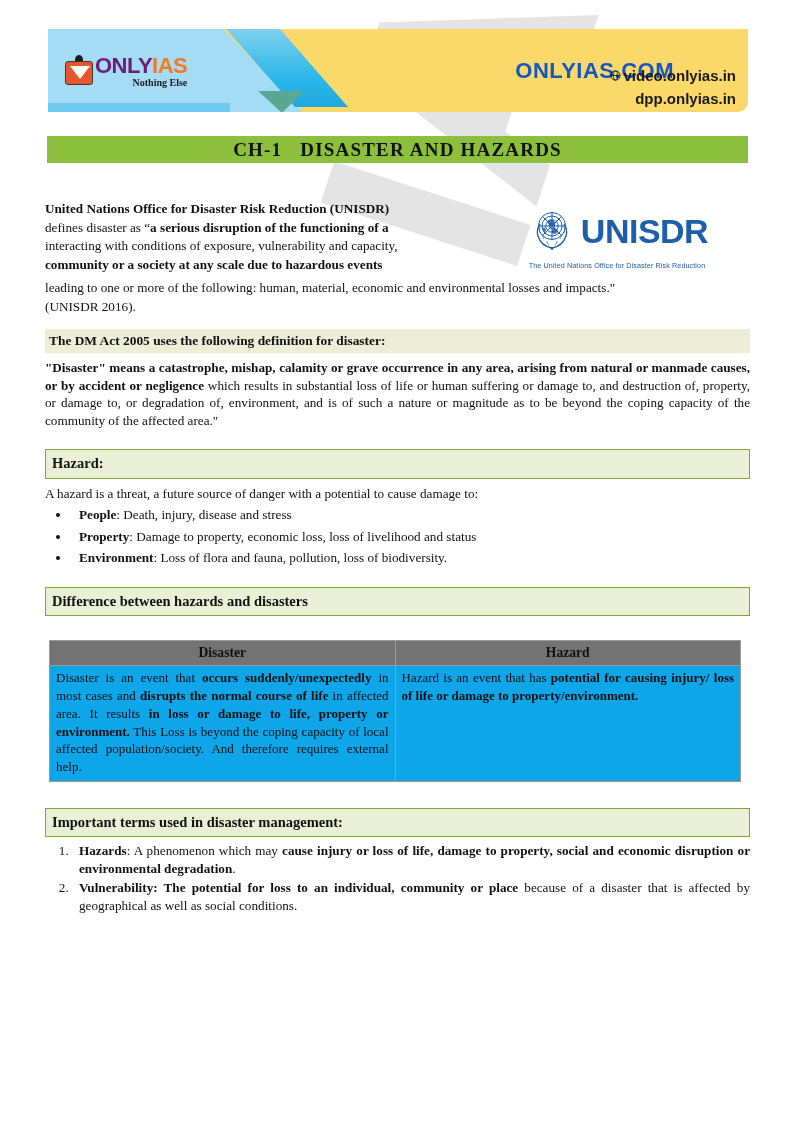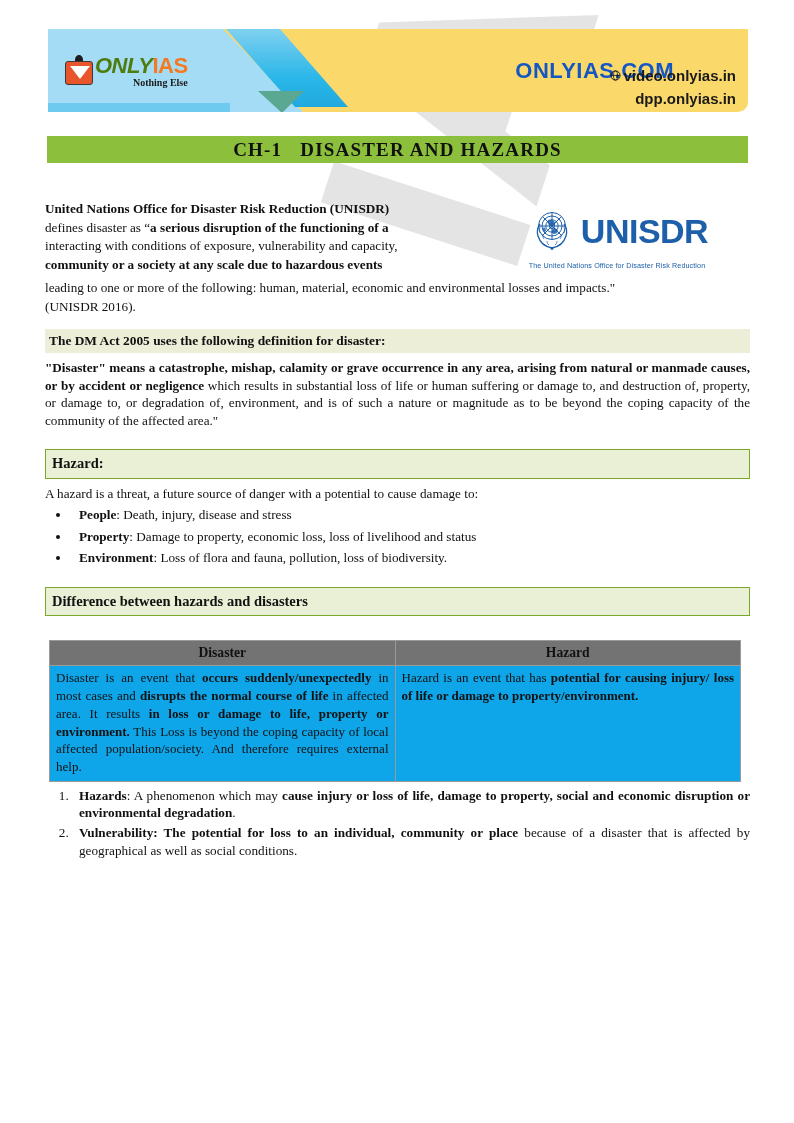--- a/index.html
+++ b/index.html
@@ -97,21 +97,21 @@
     width: 8px; height: 10px;
     background: #1c1c1c;
     border-radius: 50% 50% 45% 45%;
   }
   .logo-text { line-height: 1; }
   .logo-only {
     font-family: "Liberation Sans", sans-serif;
     font-weight: bold; font-size: 22px;
     letter-spacing: -0.5px;
   }
-  .logo-only .only { color: #4d7c0f; font-style: italic; }
+  .logo-only .only { color: #701a75; }
   .logo-only .ias { color: #f47920; }
   .logo-tag {
     font-family: "Liberation Serif", serif;
     font-weight: bold; font-size: 10px;
     color: #1a1a1a;
     text-align: right;
     margin-top: 1px;
   }
   .hdr-center {
     position: absolute; left: 0; top: 29px;
@@ -395,19 +395,20 @@
         </tr>
       </thead>
       <tbody>
         <tr>
           <td><span>Disaster is an event that </span><b>occurs suddenly/unexpectedly</b><span> in most cases and </span><b>disrupts the normal course of life</b><span> in affected area. It results </span><b>in loss or damage to life, property or environment.</b><span> This Loss is beyond the coping capacity of local affected population/society. And therefore requires external help.</span></td>
           <td><span>Hazard is an event that has </span><b>potential for causing injury/ loss of life or damage to property/environment.</b></td>
         </tr>
       </tbody>
     </table>
 
+    <div class="sec-box" style="margin-top:26px">Important terms used in disaster management:</div>
     <ol class="numlist">
       <li><b>Hazards</b><span>: A phenomenon which may </span><b>cause injury or loss of life, damage to property, social and economic disruption or environmental degradation</b><span>.</span></li>
       <li><b>Vulnerability</b><b>: The potential for loss </b><b>to an individual, community or place</b><span> because of a disaster that is affected by geographical as well as social conditions.</span></li>
     </ol>
   </div>
 
 </div>
 
 </body></html>

